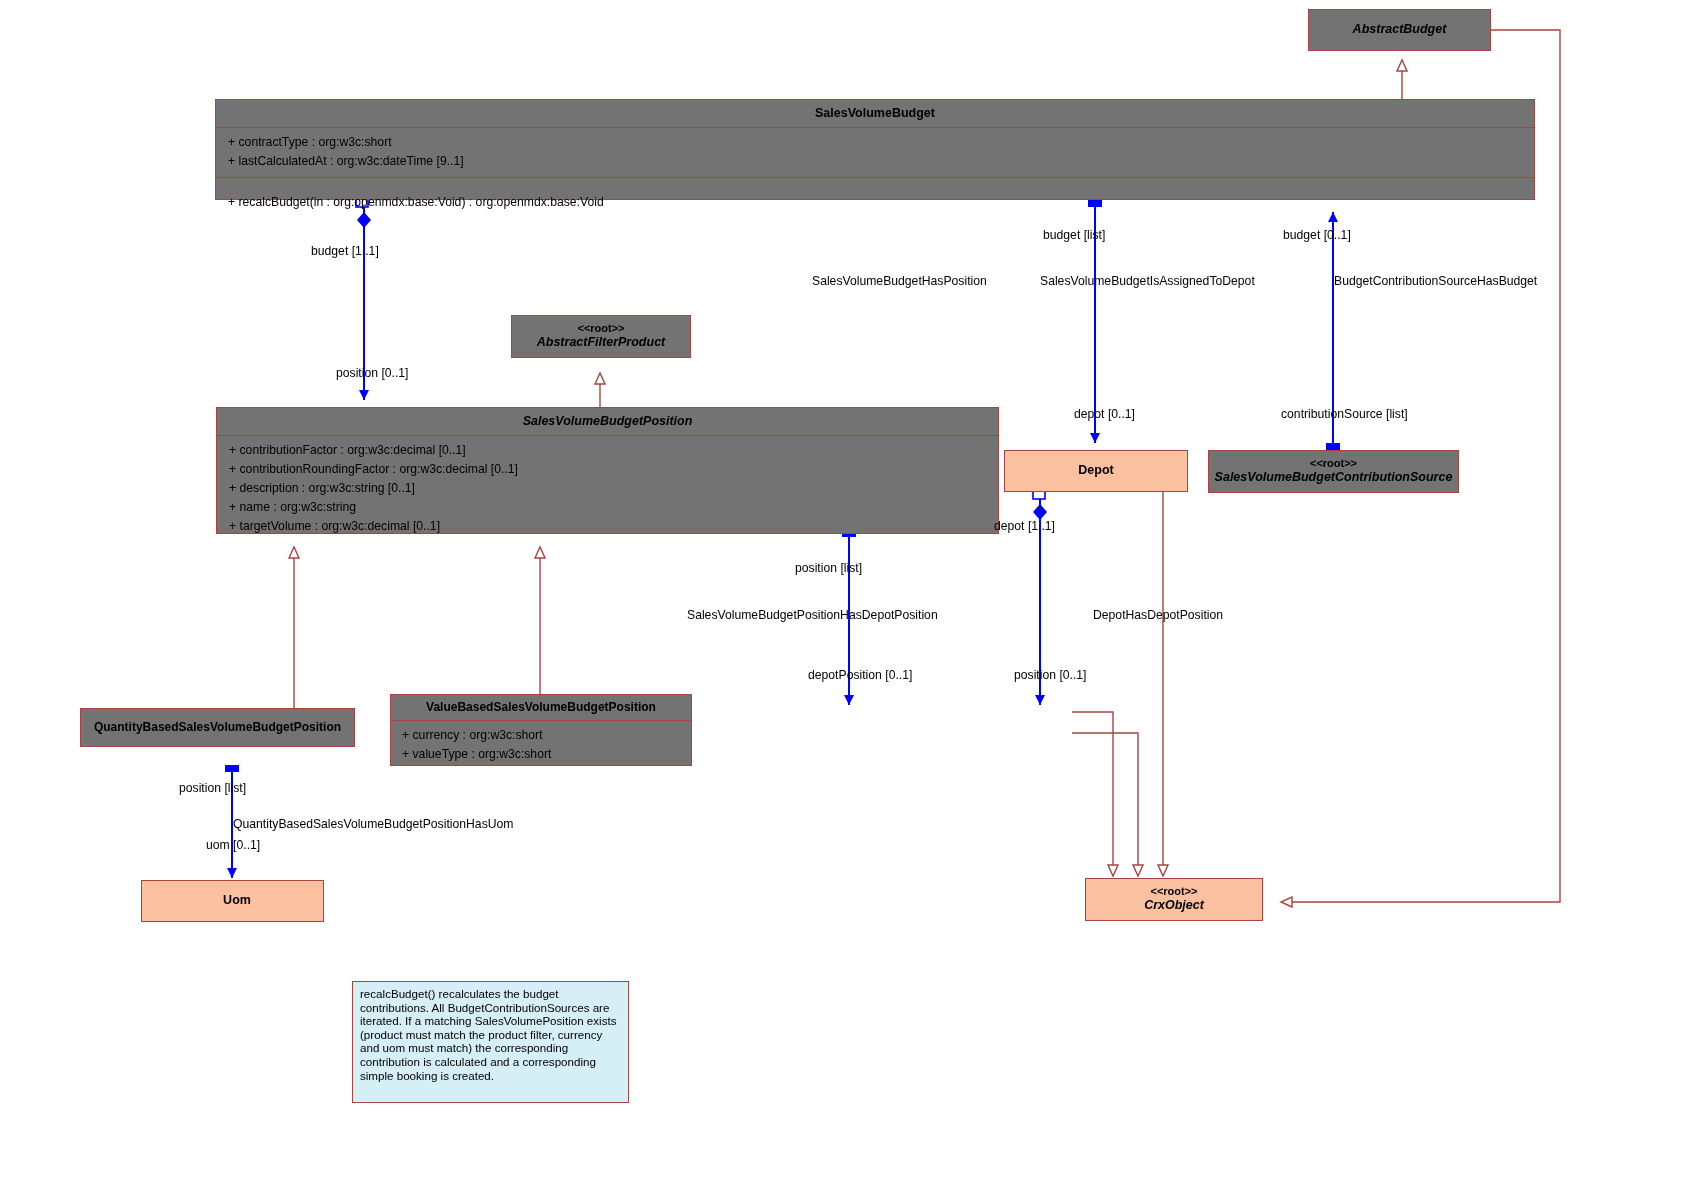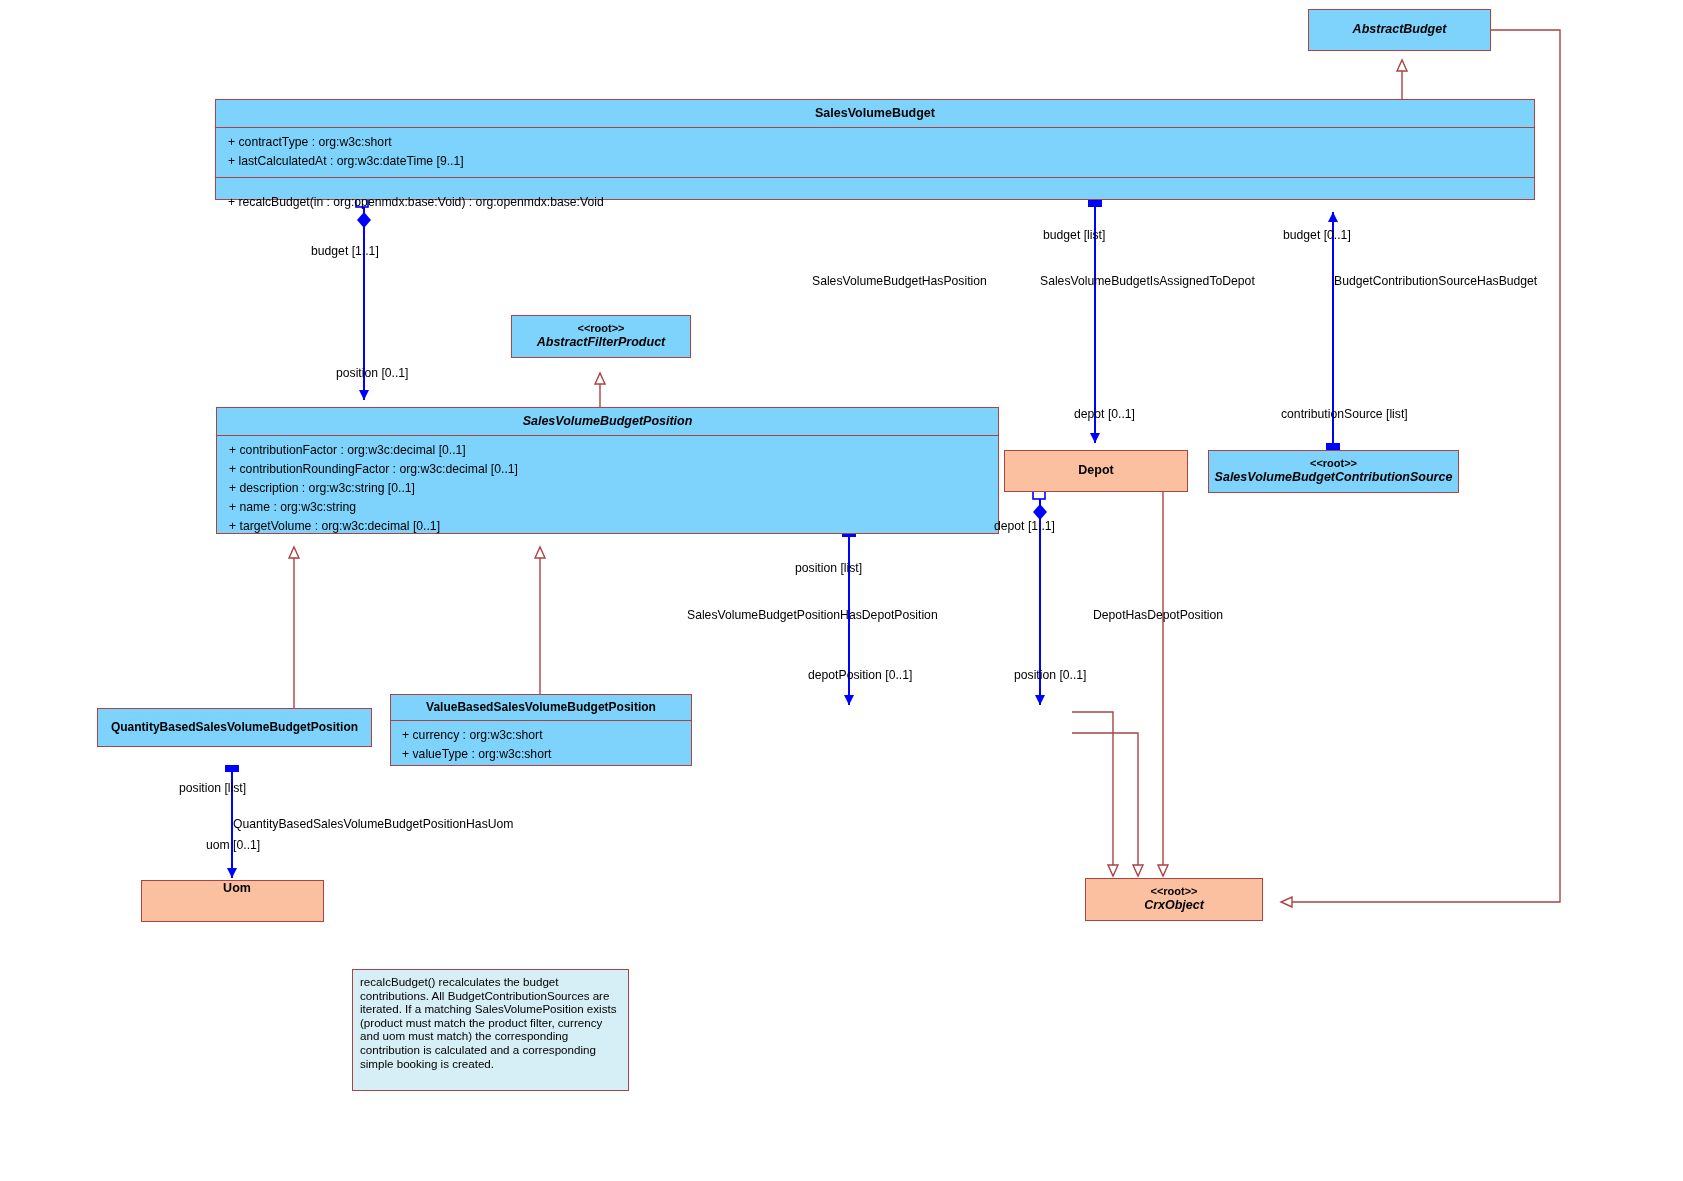--- a/index.html
+++ b/index.html
@@ -17,21 +17,21 @@
   svg.wires{
     position:absolute;left:0;top:0;width:1683px;height:1181px;
     pointer-events:none;
   }
 
   
   .uml{
     position:absolute;
     border:1.5px solid #a94442;
     box-sizing:border-box;
-    background:#7dd3fc;
+    background:#737373;
     z-index:5;
   }
   .uml.orange{ background:#fbc0a0; }
   .uml .hdr{
     text-align:center;
     font-size:12.5px;
     font-weight:bold;
     color:#000;
     padding:5px 4px 5px 4px;
     line-height:14px;
@@ -59,20 +59,21 @@
     position:absolute;
     border:1.5px solid #a94442;
     background:#d6eef5;
     box-sizing:border-box;
     padding:5px 6px 4px 7px;
     font-size:11.6px;
     line-height:13.6px;
     color:#000;
     z-index:6;
     white-space:pre-line;
+    margin-top:12px;
   }
 
   
   .lbl{
     position:absolute;
     font-size:12.2px;
     color:#000;
     white-space:nowrap;
     z-index:7;
     line-height:14px;
@@ -195,35 +196,35 @@
     <div class="hdr" style="padding-top:12px;">Depot</div>
   </div>
 
   <div class="uml" style="left:1208px;top:450px;width:251px;height:43px;">
     <div class="hdr italic" style="padding-top:5px;">
       <span class="stereo">&lt;&lt;root&gt;&gt;</span>
       <span>SalesVolumeBudgetContributionSource</span>
     </div>
   </div>
 
-  <div class="uml" style="left:97px;top:708px;width:275px;height:39px;">
+  <div class="uml" style="left:80px;top:708px;width:275px;height:39px;">
     <div class="hdr" style="padding-top:11px;font-size:12px;">QuantityBasedSalesVolumeBudgetPosition</div>
   </div>
 
   <div class="uml" style="left:390px;top:694px;width:302px;height:72px;">
     <div class="hdr" style="padding-top:5px;padding-bottom:6px;font-size:12px;">ValueBasedSalesVolumeBudgetPosition</div>
     <div class="sep compart" style="padding-left:11px;">
       <div class="row">+ currency : org:w3c:short</div>
       <div class="row">+ valueType : org:w3c:short</div>
     </div>
   </div>
 
 
   <div class="uml orange" style="left:141px;top:880px;width:183px;height:42px;">
-    <div class="hdr" style="padding-top:0;margin-left:9px;">Uom</div>
+    <div class="hdr" style="padding-top:12px;margin-left:9px;">Uom</div>
   </div>
 
   <div class="uml orange" style="left:1085px;top:878px;width:178px;height:43px;">
     <div class="hdr italic" style="padding-top:5px;">
       <span class="stereo">&lt;&lt;root&gt;&gt;</span>
       <span>CrxObject</span>
     </div>
   </div>
 
   <div class="lbl" style="left:311px;top:244px;">budget [1..1]</div>

